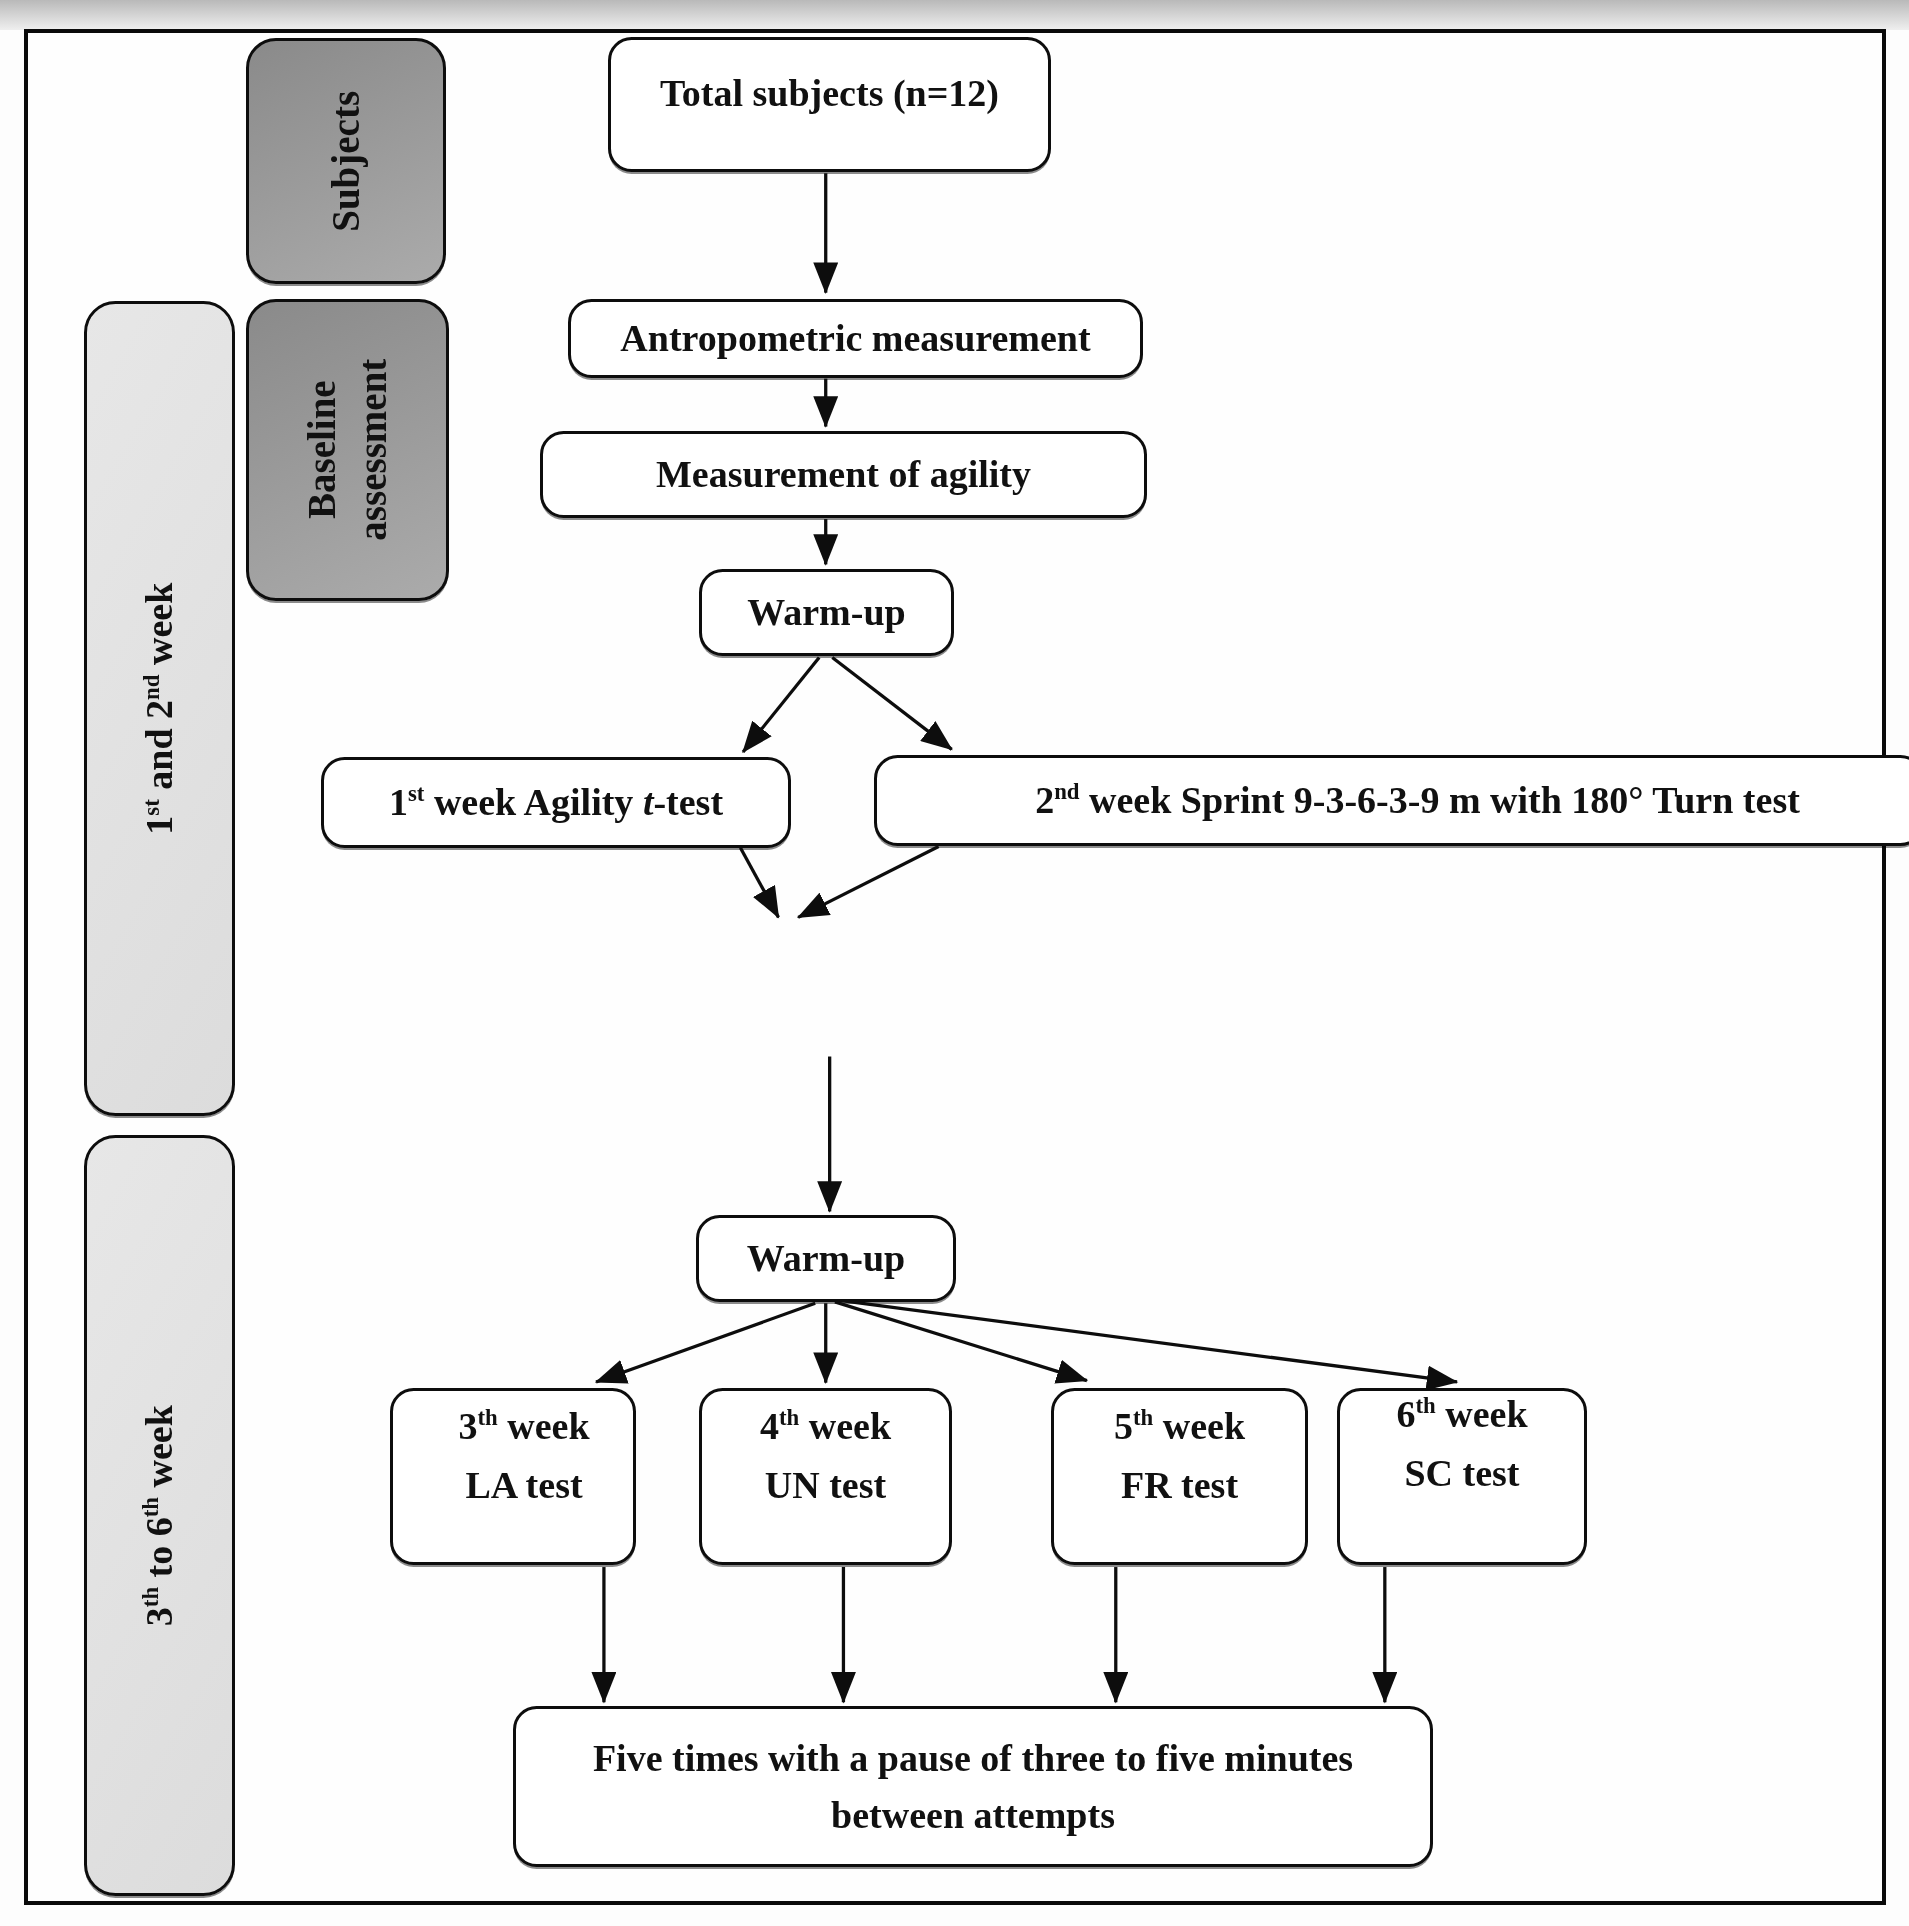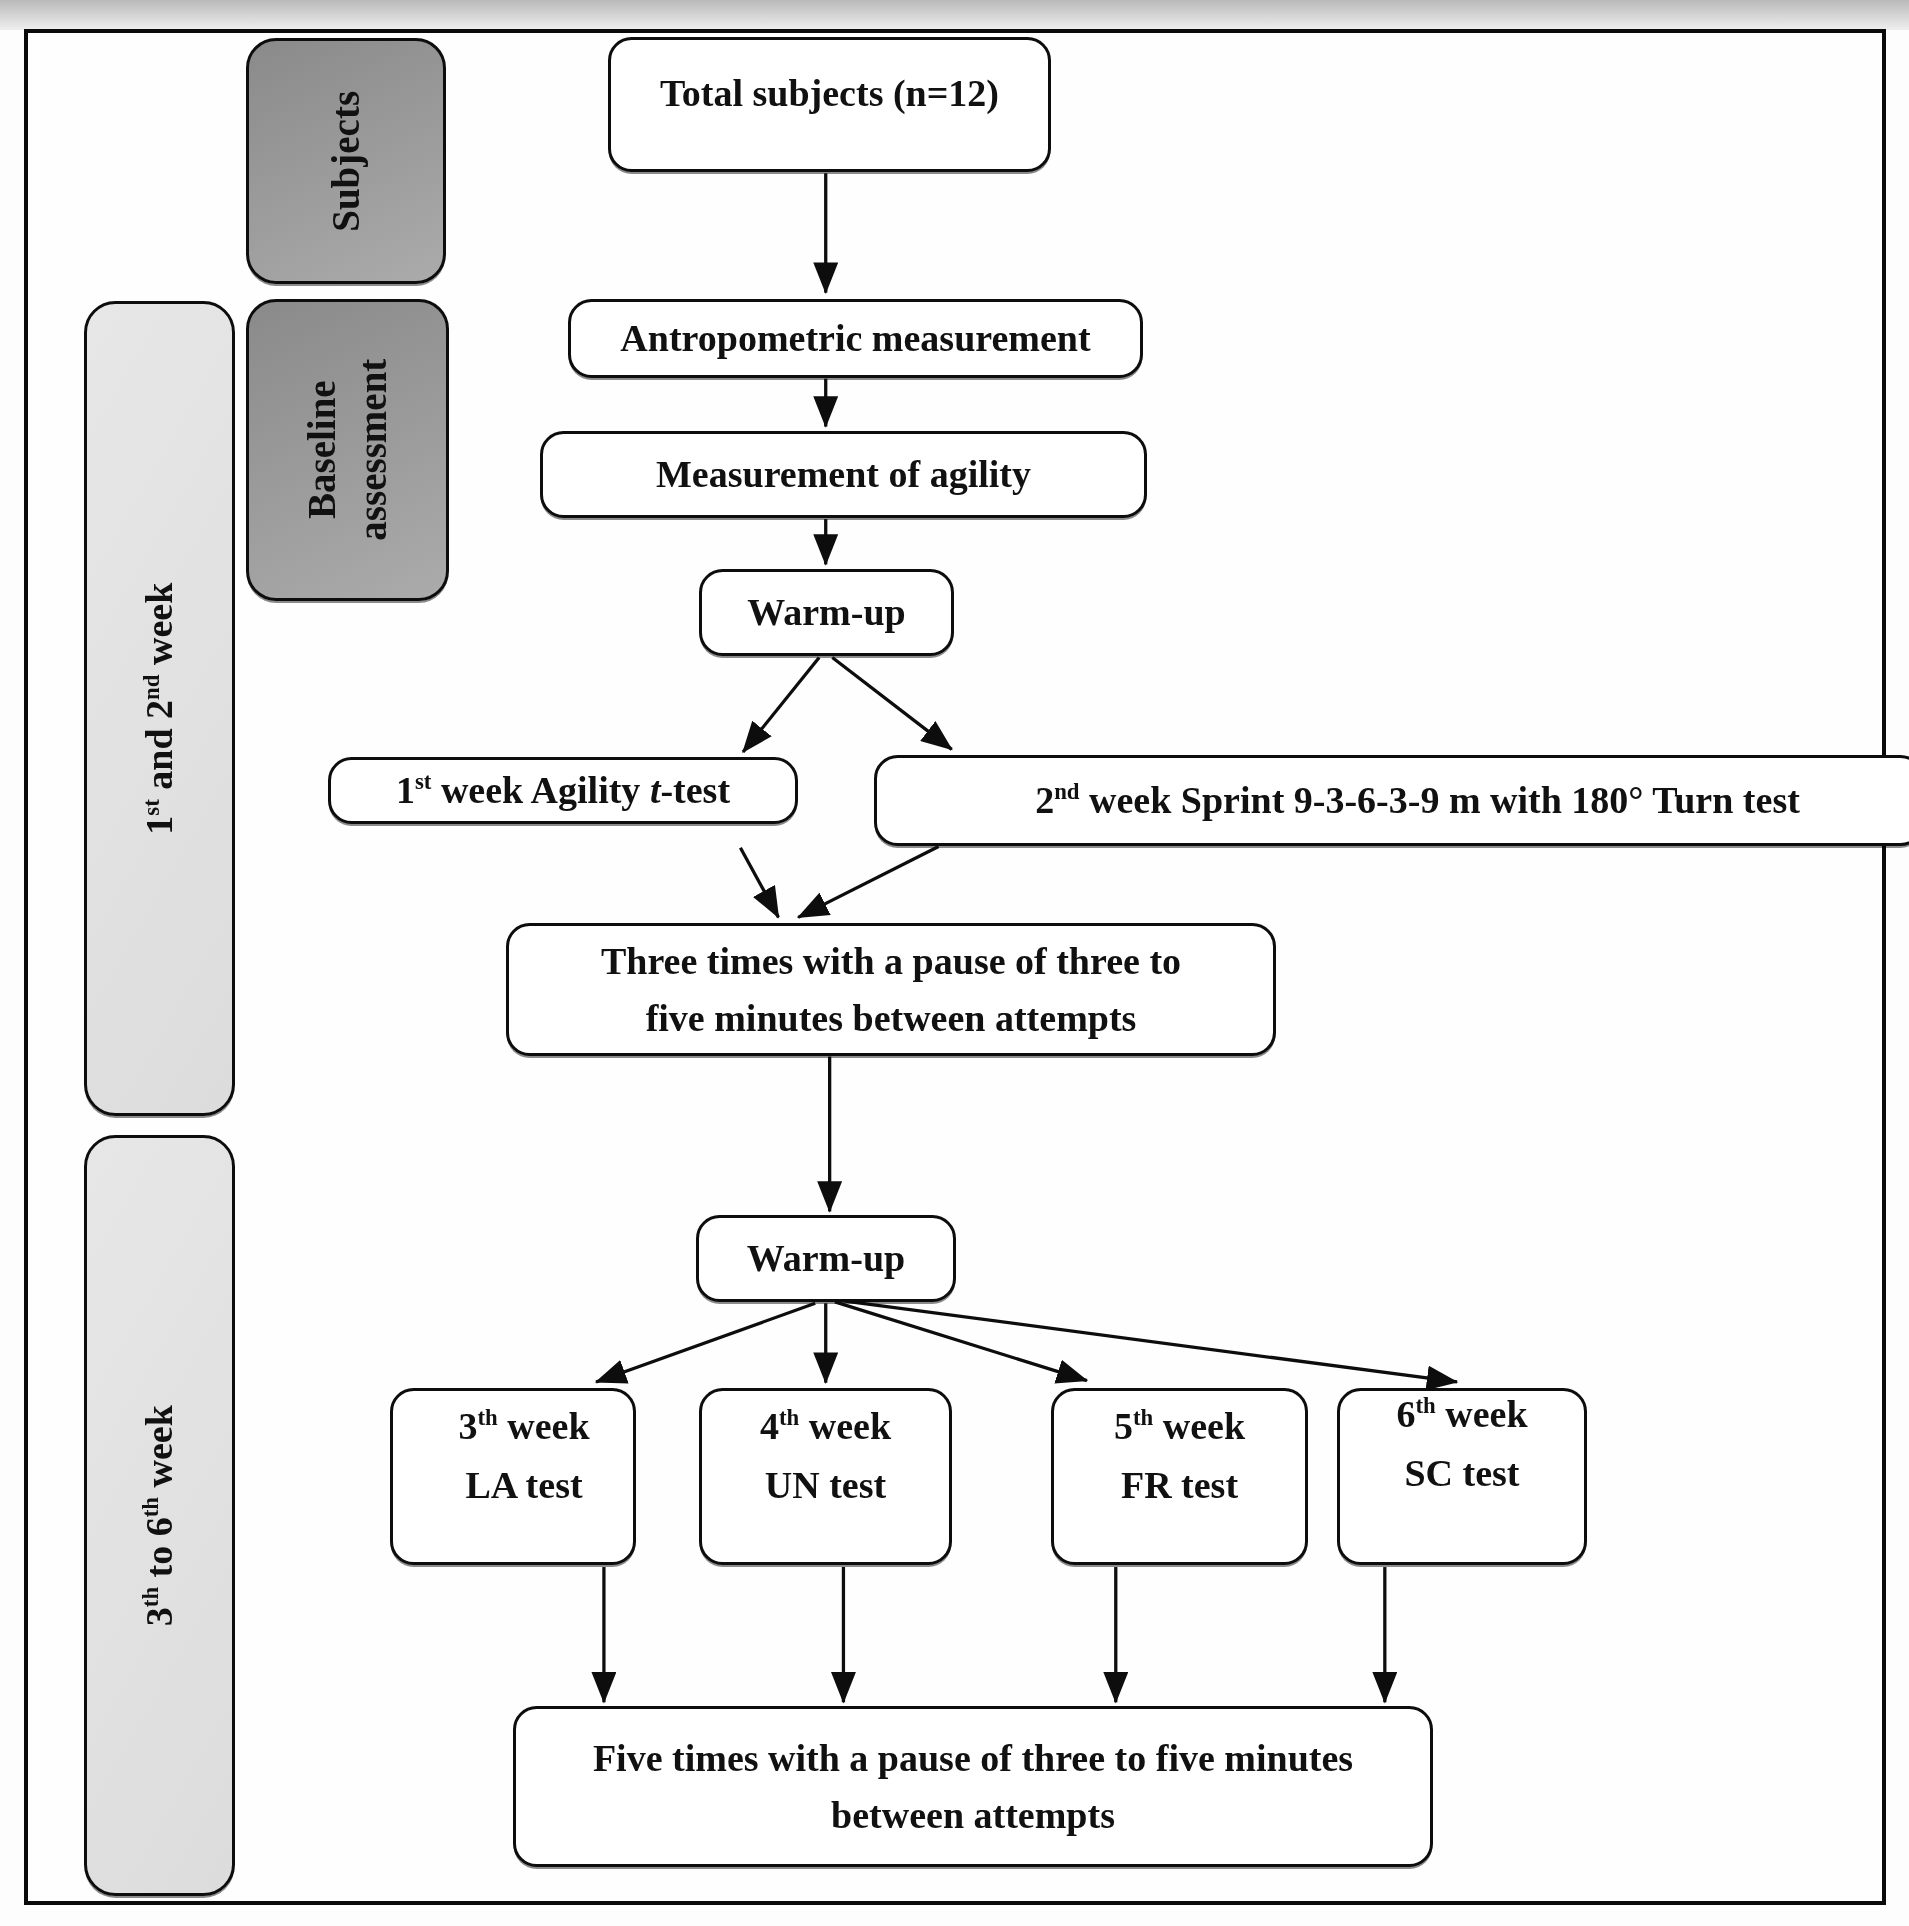--- a/index.html
+++ b/index.html
@@ -88,36 +88,32 @@
   </div>
 
   <div class="node" style="left:540px;top:431px;width:607px;height:87px;">
     <span>Measurement of agility</span>
   </div>
 
   <div class="node" style="left:699px;top:569px;width:255px;height:87px;">
     <span>Warm-up</span>
   </div>
 
-  <div class="node" style="left:328px;top:757px;width:470px;height:67px;">
+  <div class="node" style="left:321px;top:757px;width:470px;height:91px;">
     <span>
       <span>1</span><span class="sup">st</span><span> week Agility </span><span class="it">t</span><span>-test</span>
     </span>
   </div>
 
   <div class="node" style="left:874px;top:755px;width:1050px;height:91px;padding-left:37px;">
     <span>
       <span>2</span><span class="sup">nd</span><span> week Sprint 9-3-6-3-9 m with 180° Turn test</span>
     </span>
   </div>
 
-  <div class="node" style="left:506px;top:923px;width:770px;height:133px;line-height:1.48;">
-    <span style="display:block">Three times with a pause of three to</span>
-    <span style="display:block">five minutes between attempts</span>
-  </div>
 
   <div class="node" style="left:696px;top:1215px;width:260px;height:87px;">
     <span>Warm-up</span>
   </div>
 
   <div class="node" style="left:390px;top:1388px;width:246px;height:177px;padding-bottom:42px;line-height:1.55;padding-left:22px;">
     <span style="display:block"><span>3</span><span class="sup">th</span><span> week</span></span>
     <span style="display:block">LA test</span>
   </div>
 

